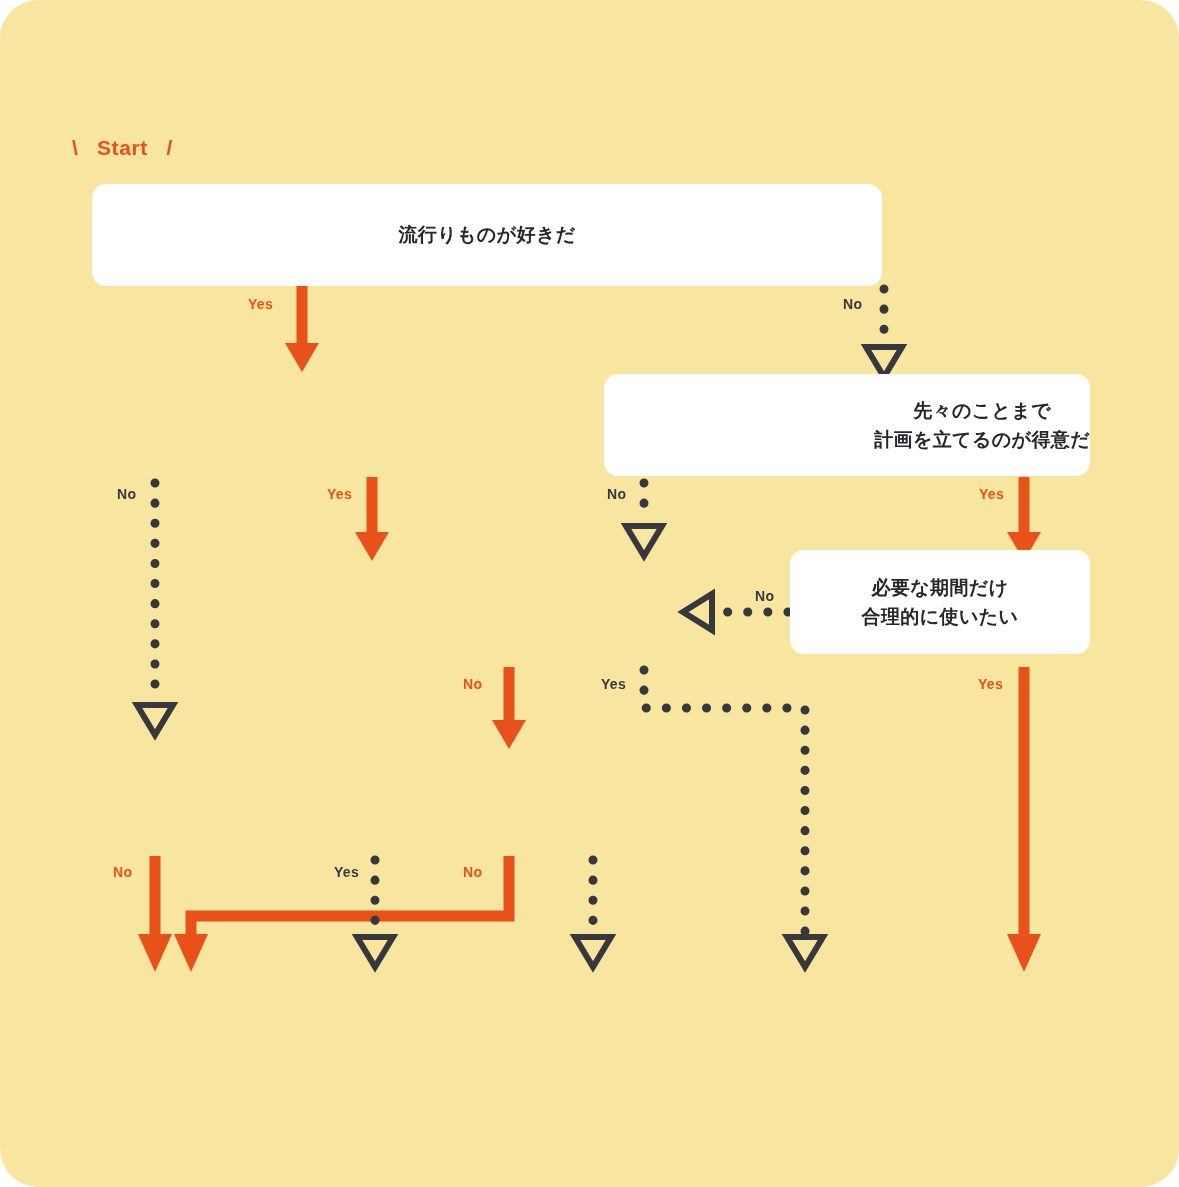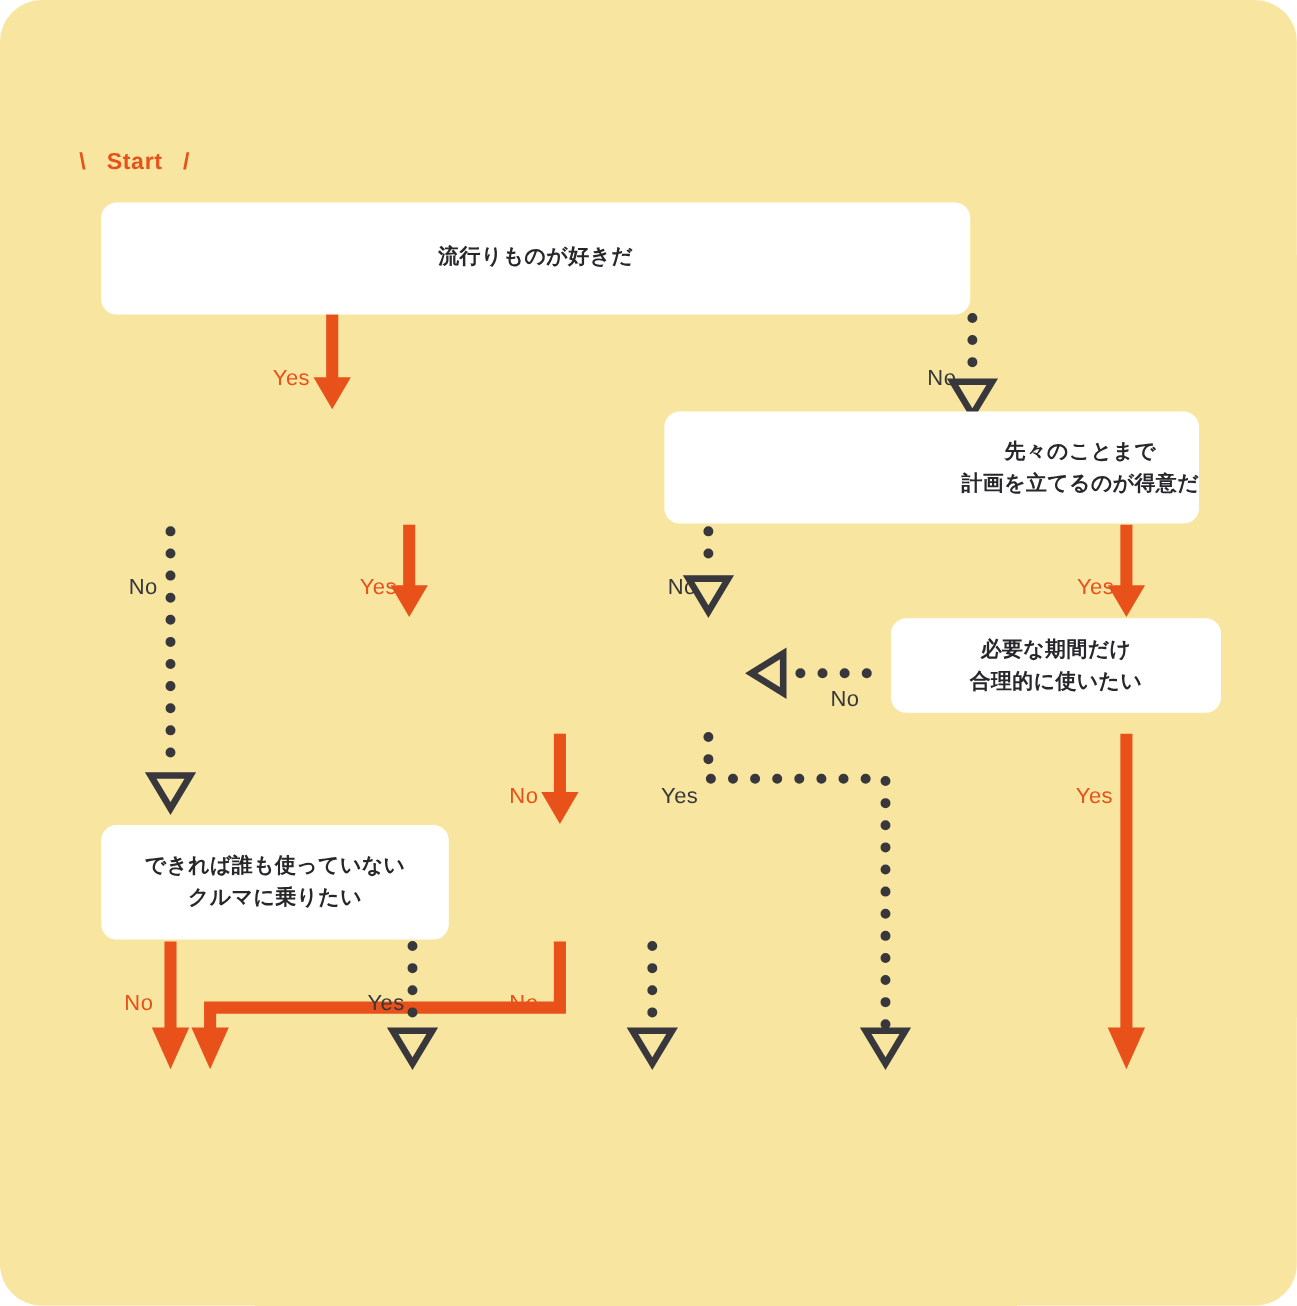--- a/index.html
+++ b/index.html
@@ -1,20 +1,20 @@
 <!DOCTYPE html>
 <html><head>
 <meta charset="utf-8">
 <style>
   html,body{margin:0;padding:0;background:#ffffff;}
   body{width:1179px;height:1187px;overflow:hidden;font-family:"Liberation Sans","DejaVu Sans",sans-serif;}
   #canvas{position:relative;width:1179px;height:1187px;background:#f8e6a0;border-radius:38px;box-sizing:border-box;overflow:hidden;}
   .node{position:absolute;background:#ffffff;border-radius:14px;display:flex;align-items:center;justify-content:center;text-align:center;color:#26262b;font-weight:700;font-size:19px;line-height:1.55;letter-spacing:.02em;z-index:5;}
   .node span{display:block;white-space:pre-line;}
-  .edge-label{position:absolute;font-size:20px;font-weight:400;letter-spacing:.02em;z-index:6;margin-top:37px;}
+  .edge-label{position:absolute;font-size:14px;font-weight:700;letter-spacing:.02em;z-index:6;}
   .lbl-yes{color:#e8511a;}
   .lbl-no{color:#37373c;}
   .start{position:absolute;z-index:6;color:#e8511a;font-size:21px;font-weight:700;letter-spacing:.03em;}
   .start .slash{display:inline-block;color:#e8511a;font-weight:700;}
   svg.wires{position:absolute;left:0;top:0;width:1179px;height:1187px;z-index:1;}
 </style>
 </head>
 <body>
 
 <div id="canvas">
@@ -99,40 +99,36 @@
       <line x1="375" y1="860" x2="375" y2="932" stroke="#37373c" stroke-width="9" stroke-linecap="round" stroke-dasharray="0.1 20"></line>
       <path d="M357,937 L393,937 L375,967 z" fill="none" stroke="#37373c" stroke-width="6" stroke-linejoin="miter"></path>
     </g>
 
     <g>
       <line x1="593" y1="860" x2="593" y2="932" stroke="#37373c" stroke-width="9" stroke-linecap="round" stroke-dasharray="0.1 20"></line>
       <path d="M575,937 L611,937 L593,967 z" fill="none" stroke="#37373c" stroke-width="6" stroke-linejoin="miter"></path>
     </g>
   </svg>
 
-  <div class="node" style="left:92px;  top:184px; width:790px; height:102px;font-family:Liberation Mono, monospace;">
+  <div class="node" style="left:92px;  top:184px; width:790px; height:102px;">
     <span>流行りものが好きだ</span>
   </div>
 
 
   <div class="node" style="left:604px; top:374px; width:486px; height:102px;justify-content:flex-end;">
     <span>先々のことまで
 計画を立てるのが得意だ</span>
   </div>
 
 
-  <div class="node" style="left:790px; top:562px; width:300px; height:86px;margin-left:20px;">
+  <div class="node" style="left:790px; top:550px; width:300px; height:104px;">
     <span>必要な期間だけ
 合理的に使いたい</span>
   </div>
 
-  <div class="node" style="left:92px;  top:750px; width:316px; height:104px;">
-    <span>できれば誰も使っていない
-クルマに乗りたい</span>
-  </div>
 
 
   <div class="edge-label lbl-yes" style="left:248px; top:296px;">Yes</div>
   <div class="edge-label lbl-no" style="left:843px; top:296px;">No</div>
 
   <div class="edge-label lbl-no" style="left:117px; top:486px;">No</div>
   <div class="edge-label lbl-yes" style="left:327px; top:486px;">Yes</div>
 
   <div class="edge-label lbl-no" style="left:607px; top:486px;">No</div>
   <div class="edge-label lbl-yes" style="left:979px; top:486px;">Yes</div>

